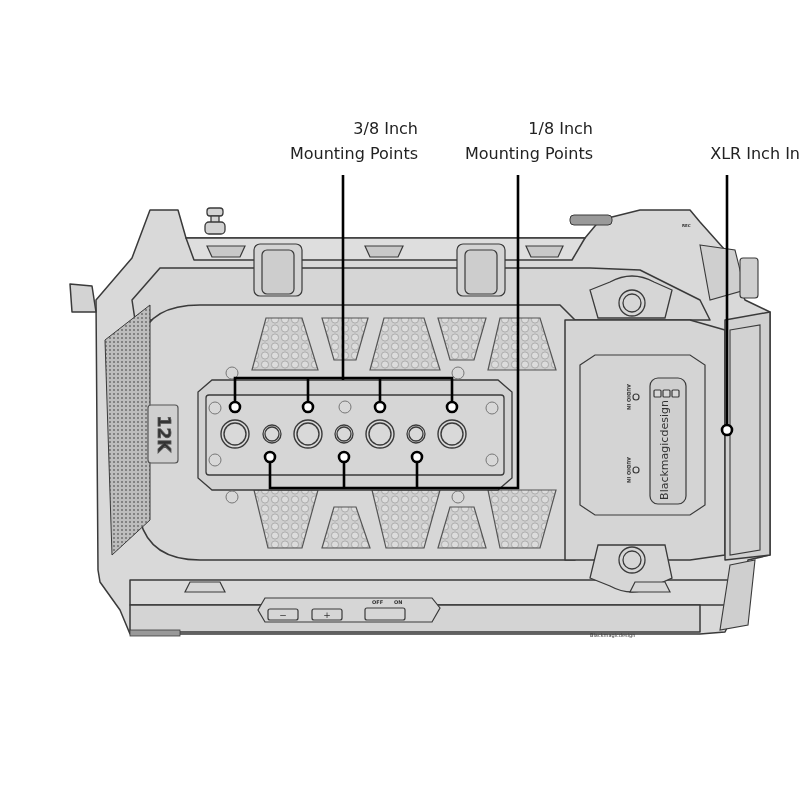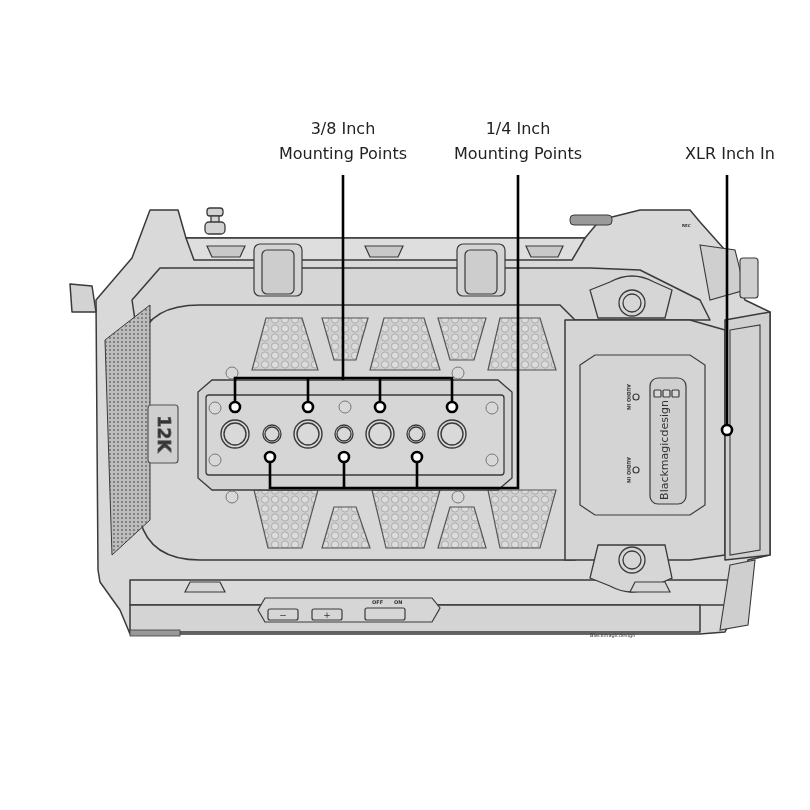--- a/index.html
+++ b/index.html
@@ -1,29 +1,29 @@
 <!DOCTYPE html>
 <html><head>
 <meta charset="utf-8">
 <style>
   html, body { margin:0; padding:0; background:#ffffff; }
   body { width:810px; height:810px; position:relative; overflow:hidden; font-family:"DejaVu Sans", sans-serif; }
-  .callout-label { position:absolute; text-align:center; color:#222; font-size:16px; line-height:25px; white-space:nowrap; }
+  .callout-label { position:absolute; text-align:right; color:#222; font-size:16px; line-height:25px; white-space:nowrap; }
   svg { position:absolute; left:0; top:0; }
   .tiny { font-family:"DejaVu Sans", sans-serif; fill:#333; }
 </style>
 </head>
 <body>
 
 <div class="callout-label" style="left:268px; top:116px; width:150px;">
   <div>3/8 Inch</div>
   <div>Mounting Points</div>
 </div>
 <div class="callout-label" style="left:443px; top:116px; width:150px;">
-  <div>1/4 Inch</div>
+  <div>1/8 Inch</div>
   <div>Mounting Points</div>
 </div>
 <div class="callout-label" style="left:660px; top:141px; width:140px;">
   <div>XLR Inch In</div>
 </div>
 
 <svg width="810" height="810" viewBox="0 0 810 810">
   <defs>
     <pattern id="hex" width="10" height="9" patternUnits="userSpaceOnUse">
       <rect width="10" height="9" fill="#cfcfcf"></rect>

